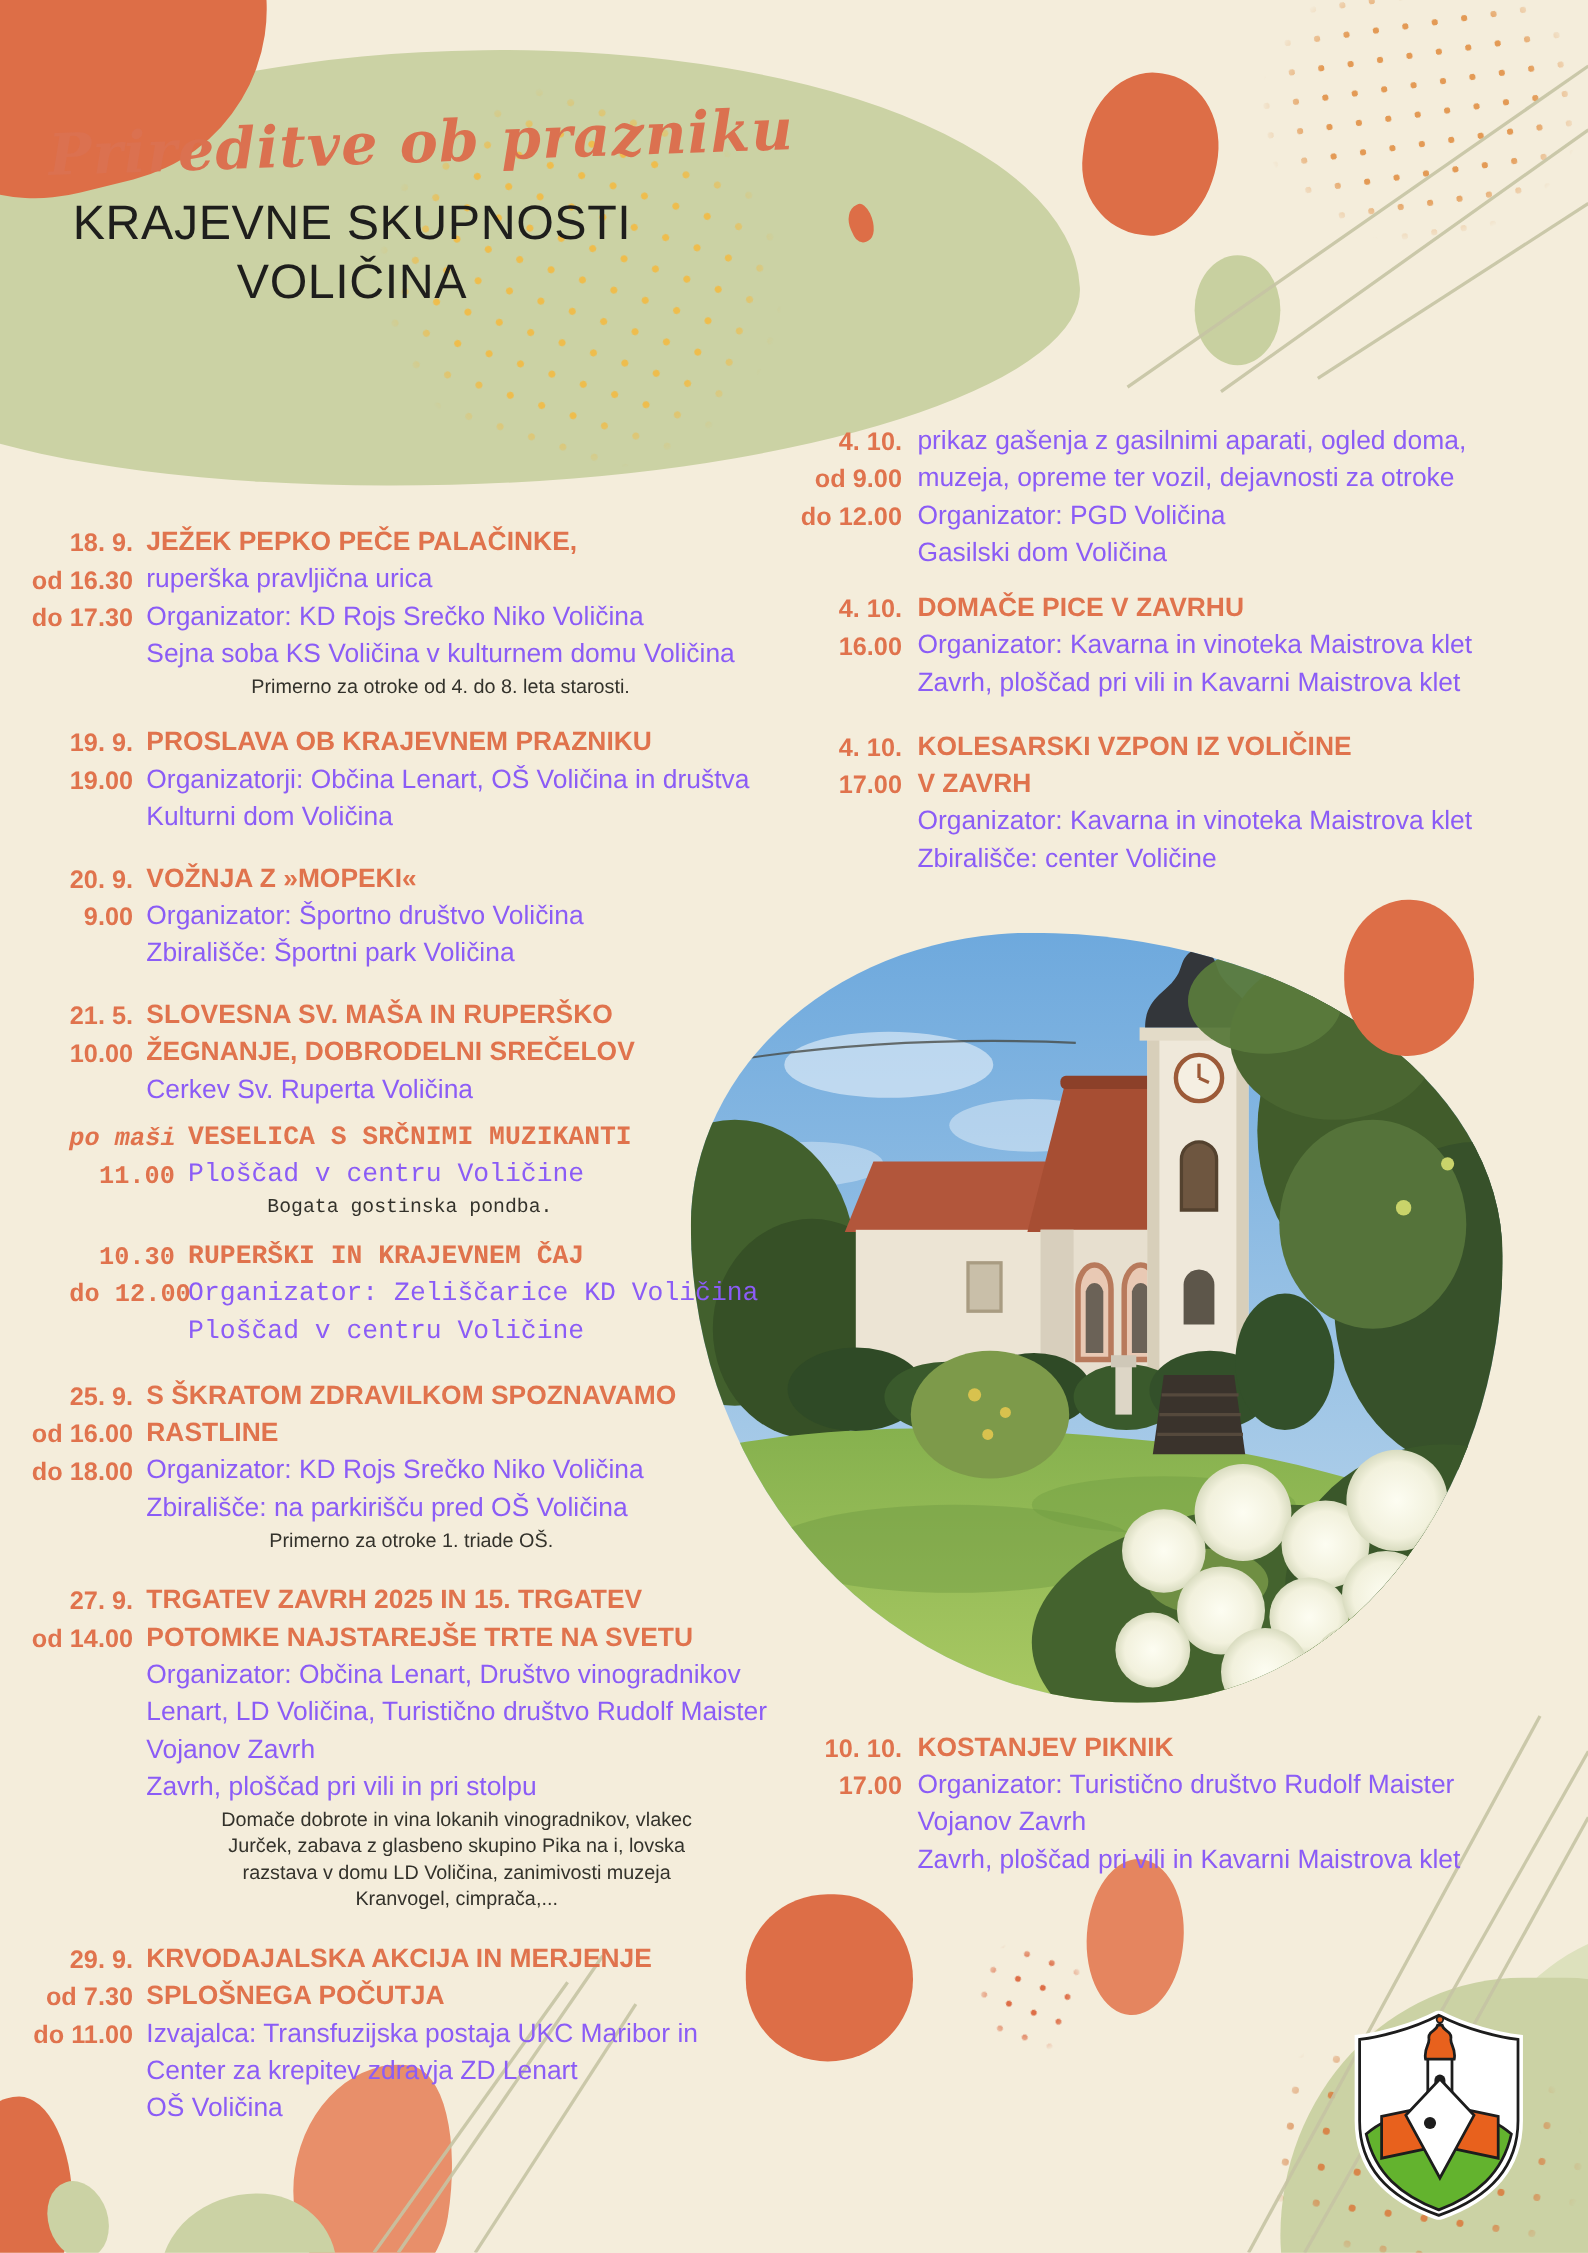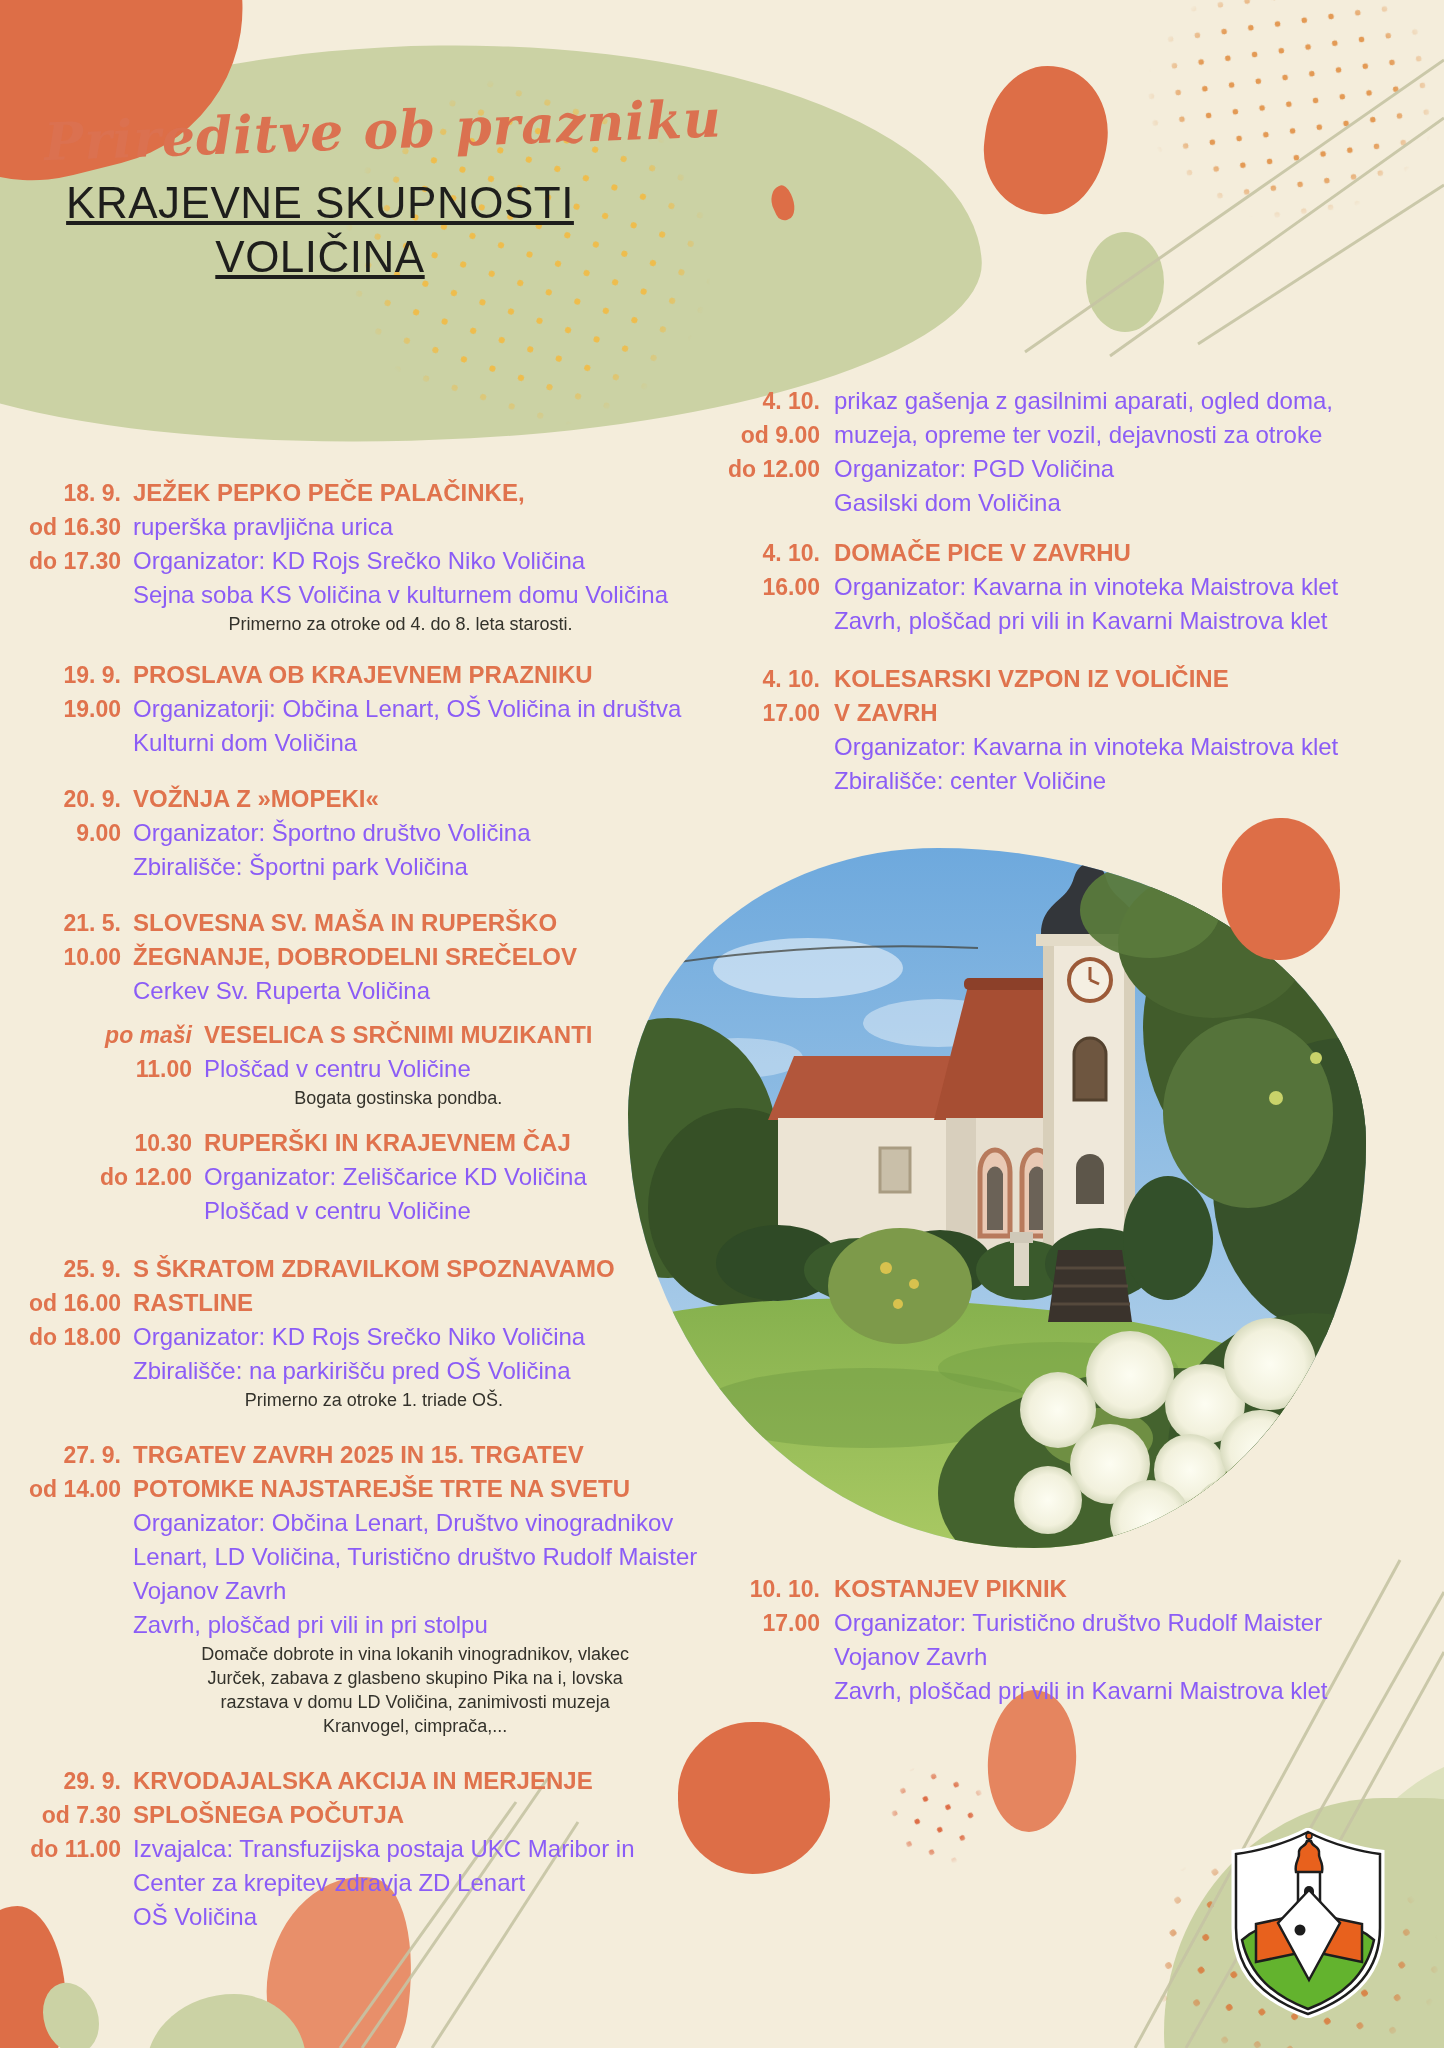--- a/index.html
+++ b/index.html
@@ -58,30 +58,30 @@
     -webkit-mask-image:radial-gradient(ellipse 60% 60% at 45% 55%,#000 55%,transparent 85%);
     mask-image:radial-gradient(ellipse 60% 60% at 45% 55%,#000 55%,transparent 85%);}
 
   #lines-svg{position:absolute;left:0;top:0;width:1444px;height:2048px;pointer-events:none;}
 
   
   .script-title{position:absolute;left:44px;top:100px;width:640px;z-index:5;
     font-family:"DejaVu Serif", serif;font-style:italic;font-weight:bold;
     font-size:52px;color:#db7150;transform:rotate(-2deg);letter-spacing:1px;white-space:nowrap;}
   .main-title{position:absolute;left:40px;top:176px;width:560px;z-index:5;text-align:center;
-    font-size:44px;line-height:54px;color:#1e1e1c;letter-spacing:.5px;font-weight:400;text-decoration:underline;}
+    font-size:44px;line-height:54px;color:#1e1e1c;letter-spacing:.5px;font-weight:400;}
 
   
   .events{position:absolute;z-index:5;}
   #left-events{left:25px;top:476px;width:710px;}
   #right-events-top{left:716px;top:384px;width:710px;}
   #right-events-bottom{left:716px;top:1572px;width:710px;}
 
   .event{display:flex;margin-bottom:22px;}
-  .event.sub{margin-left:71px;}
+  .event.sub{margin-left:38px;font-family:Liberation Mono, monospace;}
   .dates{width:96px;flex:none;text-align:right;color:#e0734d;font-weight:700;
     font-size:23px;line-height:34px;white-space:nowrap;}
   #right-events-top .dates,#right-events-bottom .dates{width:104px;}
   .date.it{font-style:italic;}
   .ebody{margin-left:12px;min-width:0;}
   #right-events-top .ebody,#right-events-bottom .ebody{margin-left:14px;}
   .etitle{color:#e0734d;font-weight:700;font-size:24px;line-height:34px;white-space:pre-line;}
   .esub{color:#8b5cf6;font-size:24px;line-height:34px;white-space:pre-line;}
   .eline{color:#8b5cf6;font-size:24px;line-height:34px;white-space:pre-line;}
   .enote{color:#33322b;font-size:18px;line-height:24px;white-space:pre-line;text-align:center;}

